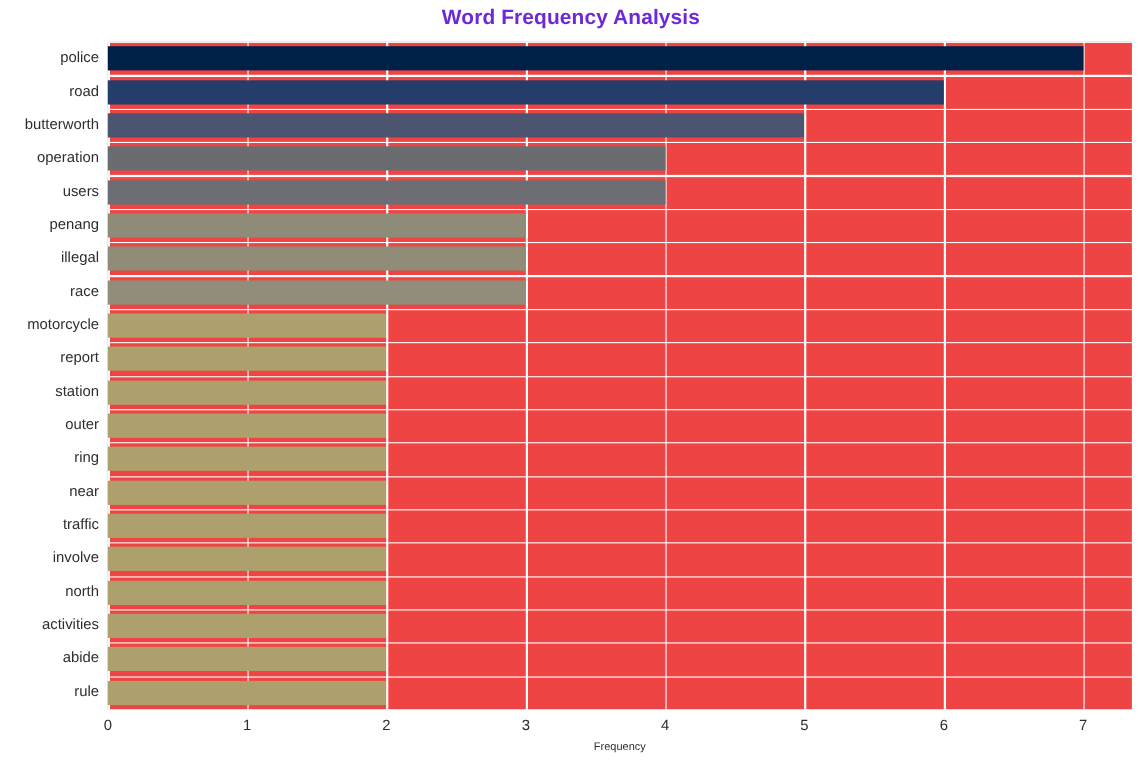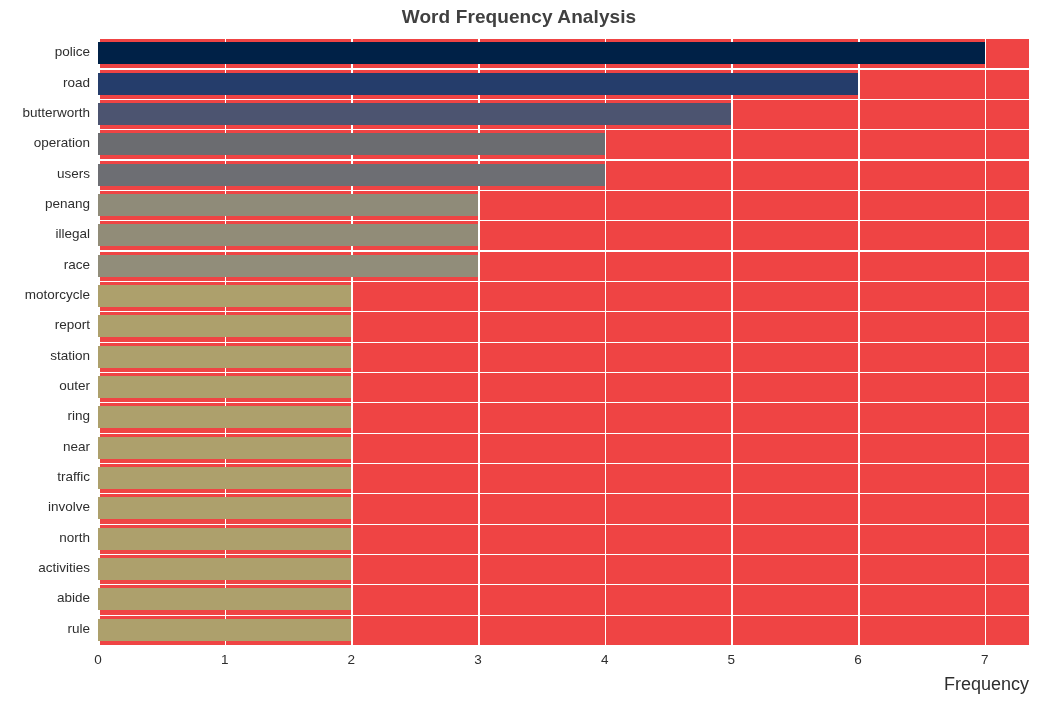--- a/index.html
+++ b/index.html
@@ -20,21 +20,21 @@
     background: #ffffff;
   }
   #chart-title {
     position: absolute;
     left: 0;
     top: 6px;
     width: 1038px;
     text-align: center;
     font-size: 19px;
     font-weight: bold;
-    color: #404040;
+    color: #6d28d9;
     letter-spacing: 0.1px;
   }
   
   #plot-area {
     position: absolute;
     left: 98px;
     top: 38px;
     width: 931px;
     height: 607px;
     background: #ef4444;
@@ -81,22 +81,22 @@
     margin-left: -30px;
     text-align: center;
     font-size: 13.5px;
     color: #2e2e2e;
   }
   #xaxis-label {
     position: absolute;
     left: 98px;
     top: 674px;
     width: 931px;
-    text-align: right;
-    font-size: 18px;
+    text-align: center;
+    font-size: 10px;
     color: #2e2e2e;
   }
 </style>
 </head>
 <body>
 
 <div id="figure">
 
   <div id="chart-title">Word Frequency Analysis</div>
 

